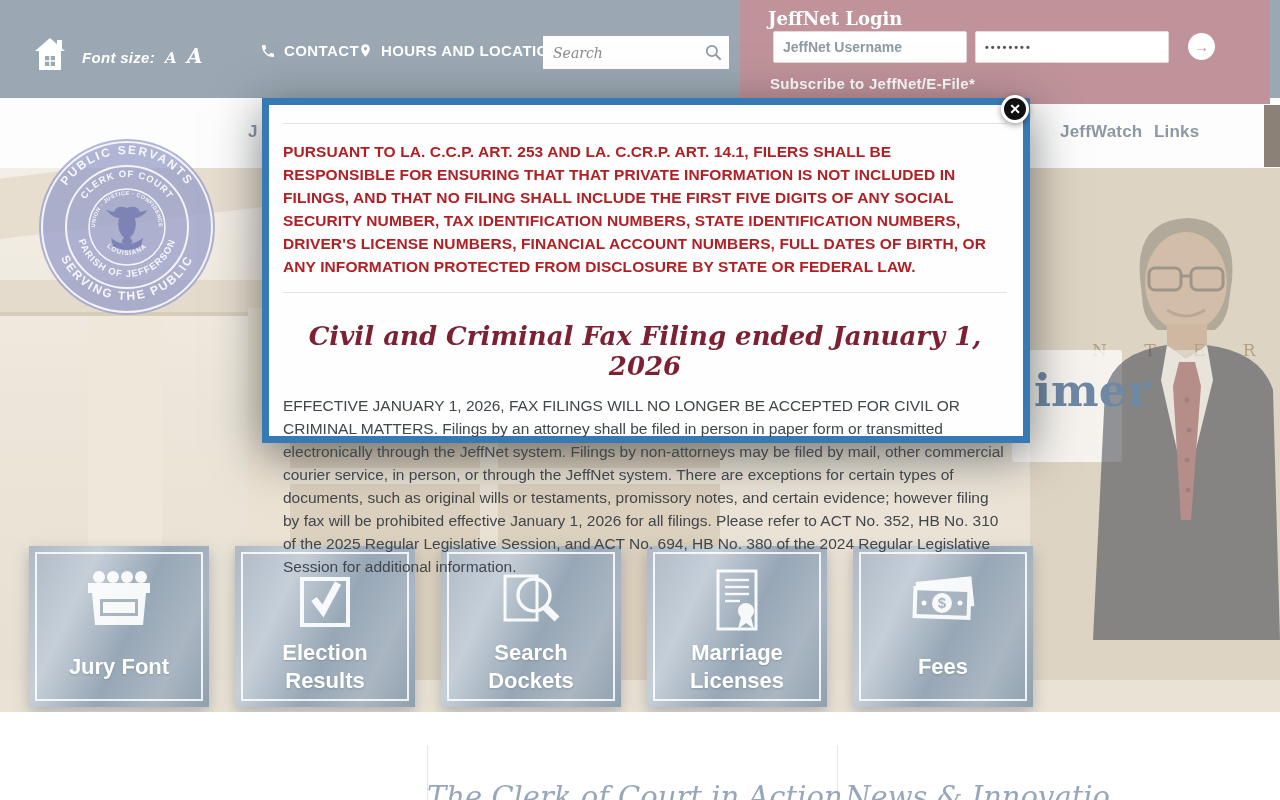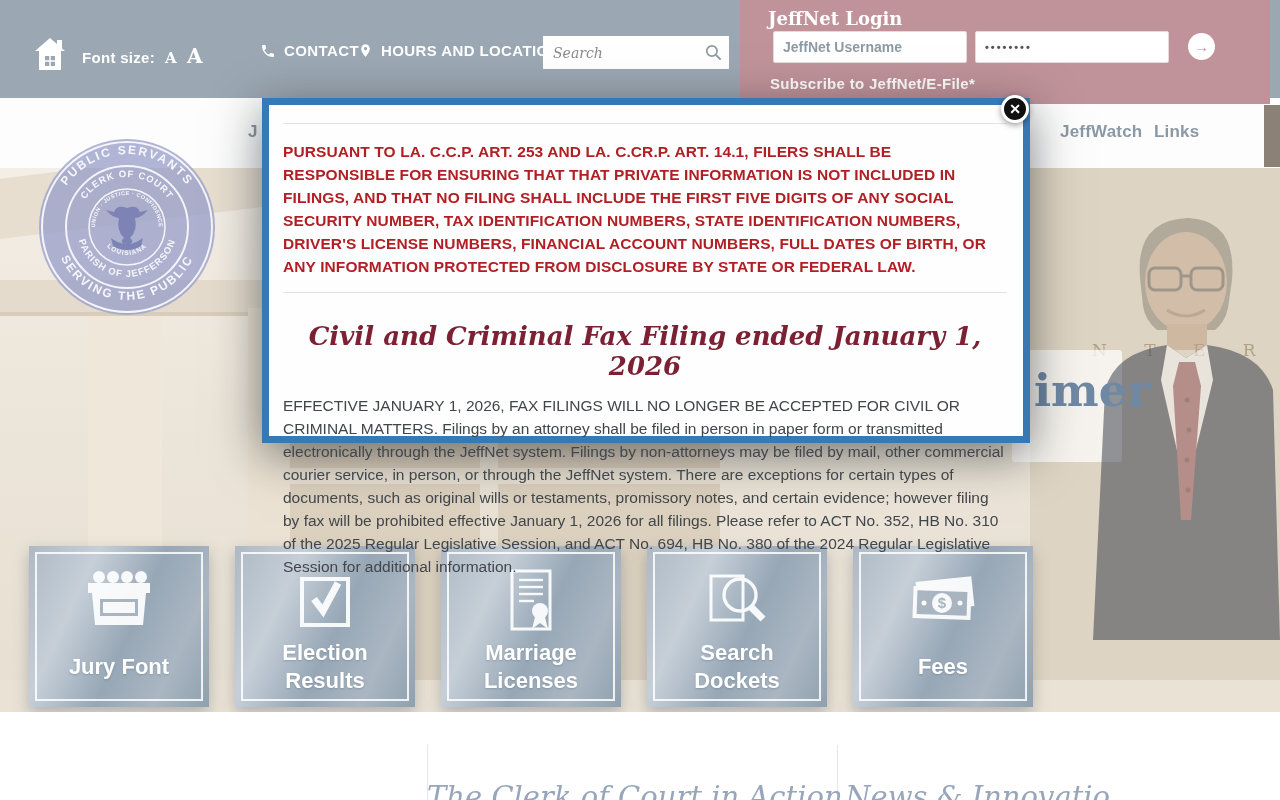--- a/index.html
+++ b/index.html
@@ -3,21 +3,21 @@
 <meta charset="utf-8">
 <style>
   * { margin:0; padding:0; box-sizing:border-box; }
   html,body { width:1280px; height:800px; overflow:hidden; background:#fff;
               font-family:"Liberation Sans", sans-serif; }
   #page { position:relative; width:1280px; height:800px; overflow:hidden; background:#fff; }
 
   
   .topbar { position:absolute; left:0; top:0; width:1280px; height:98px; background:#9ba7b2; z-index:3; }
   .home-btn { position:absolute; left:33px; top:36px; width:34px; height:36px; cursor:pointer; }
-  .fontsize { position:absolute; left:82px; top:44px; color:#fff; font-weight:bold; font-size:15px; letter-spacing:.3px; }
+  .fontsize { position:absolute; left:82px; top:44px; color:#fff; font-weight:bold; font-size:15px; letter-spacing:.3px;font-style:italic; }
   .fontsize .fs-a-small { font-family:"DejaVu Serif", serif; font-weight:bold; font-size:15px; margin-left:10px; cursor:pointer; }
   .fontsize .fs-a-large { font-family:"DejaVu Serif", serif; font-weight:bold; font-size:20px; margin-left:10px; cursor:pointer; }
   .top-link { position:absolute; top:42px; display:flex; align-items:center; gap:8px; color:#fff;
               font-weight:bold; font-size:15px; letter-spacing:.4px; cursor:pointer; }
   .top-link svg { display:block; }
   .contact-link { left:260px; }
   .hours-link { left:358px; }
   .search-wrap { position:absolute; left:543px; top:36px; width:186px; height:33px; background:#fff; }
   .search-wrap input { position:absolute; left:0; top:0; width:100%; height:100%; border:none; outline:none;
               padding:0 30px 0 10px; font-family:"DejaVu Serif", serif; font-style:italic; font-size:14px; color:#555; background:transparent; }
@@ -248,46 +248,46 @@
         <svg width="62" height="62" viewBox="0 0 62 62" fill="none" stroke="#fff" opacity=".92">
           <rect x="8" y="10" width="46" height="46" stroke-width="4"></rect>
           <polyline points="20,30 29,42 44,14" stroke-width="7"></polyline>
         </svg>
       </div>
       <div class="label">Election Results</div>
     </div>
 
     <div class="card">
       <div class="icon">
+        <svg width="68" height="64" viewBox="0 0 68 64" fill="none" stroke="#fff" opacity=".92">
+          <path d="M8 8 H40 V52 H8 Z" stroke-width="3"></path>
+          <circle cx="37" cy="27" r="16" stroke-width="3.4"></circle>
+          <line x1="48" y1="39" x2="60" y2="51" stroke-width="7"></line>
+        </svg>
+      </div>
+      <div class="label">Search Dockets</div>
+    </div>
+
+    <div class="card">
+      <div class="icon">
         <svg width="62" height="66" viewBox="0 0 62 66" fill="none" stroke="#fff" stroke-width="3" opacity=".92">
           <path d="M12 4 H50 V62 H12 Z"></path>
           <line x1="19" y1="13" x2="43" y2="13" stroke-width="2.4"></line>
             <line x1="19" y1="20" x2="43" y2="20" stroke-width="2.4"></line>
           <line x1="19" y1="27" x2="43" y2="27" stroke-width="2.4"></line>
             <line x1="19" y1="34" x2="34" y2="34" stroke-width="2.4"></line>
           <circle cx="40" cy="44" r="8" fill="#fff" stroke="none"></circle>
           <path d="M35 50 L32 62 L40 56 L48 62 L45 50" fill="#fff" stroke="none"></path>
         </svg>
       </div>
       <div class="label">Marriage Licenses</div>
     </div>
 
     <div class="card">
       <div class="icon">
-        <svg width="68" height="64" viewBox="0 0 68 64" fill="none" stroke="#fff" opacity=".92">
-          <path d="M8 8 H40 V52 H8 Z" stroke-width="3"></path>
-          <circle cx="37" cy="27" r="16" stroke-width="3.4"></circle>
-          <line x1="48" y1="39" x2="60" y2="51" stroke-width="7"></line>
-        </svg>
-      </div>
-      <div class="label">Search Dockets</div>
-    </div>
-
-    <div class="card">
-      <div class="icon">
         <svg width="76" height="58" viewBox="0 0 76 58" opacity=".92">
           <rect x="12" y="8" width="56" height="30" fill="#fff" transform="rotate(-6 40 23)"></rect>
           <rect x="8" y="16" width="58" height="32" fill="#fff" transform="rotate(2 37 32)"></rect>
           <rect x="12" y="20" width="50" height="24" fill="#a9b5c1" transform="rotate(2 37 32)"></rect>
           <circle cx="37" cy="32" r="10" fill="#fff"></circle>
           <text x="37" y="37" text-anchor="middle" font-size="15" font-weight="bold" fill="#a9b5c1">$</text>
           <circle cx="19" cy="32" r="2.5" fill="#fff"></circle>
             <circle cx="55" cy="32" r="2.5" fill="#fff"></circle>
         </svg>
       </div>

